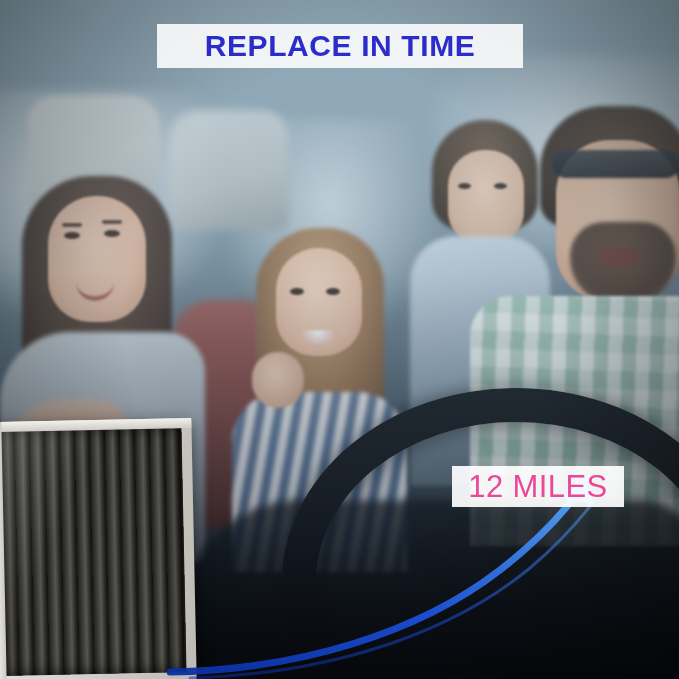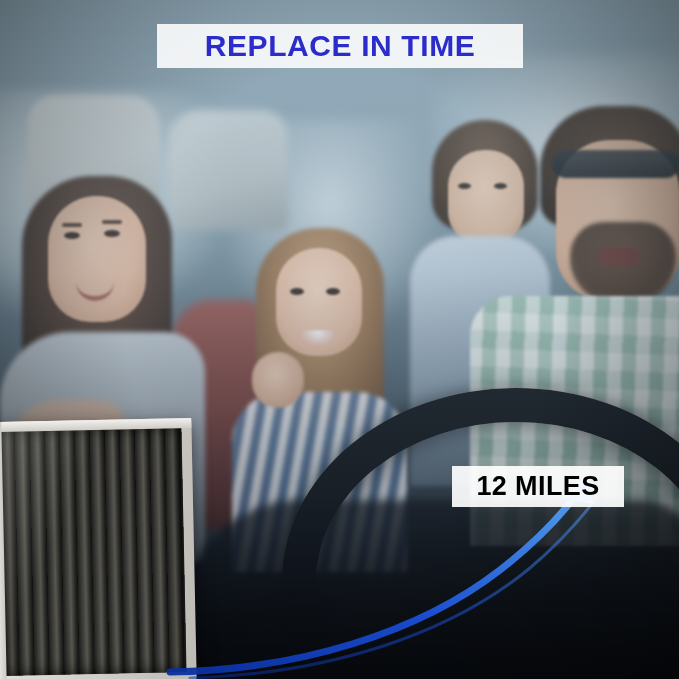--- a/index.html
+++ b/index.html
@@ -335,23 +335,23 @@
   .miles-box {
     position: absolute;
     left: 452px; top: 466px;
     width: 172px; height: 41px;
     background: rgba(255,255,255,.92);
     display: flex;
     align-items: center;
     justify-content: center;
   }
   .miles-text {
-    color: #000000;
-    font-size: 27px;
-    font-weight: bold;
+    color: #ec4899;
+    font-size: 31px;
+    font-weight: normal;
     letter-spacing: .4px;
     white-space: nowrap;
   }
 </style>
 </head>
 <body>
 
 <div id="poster">
 
   <div class="photo">

